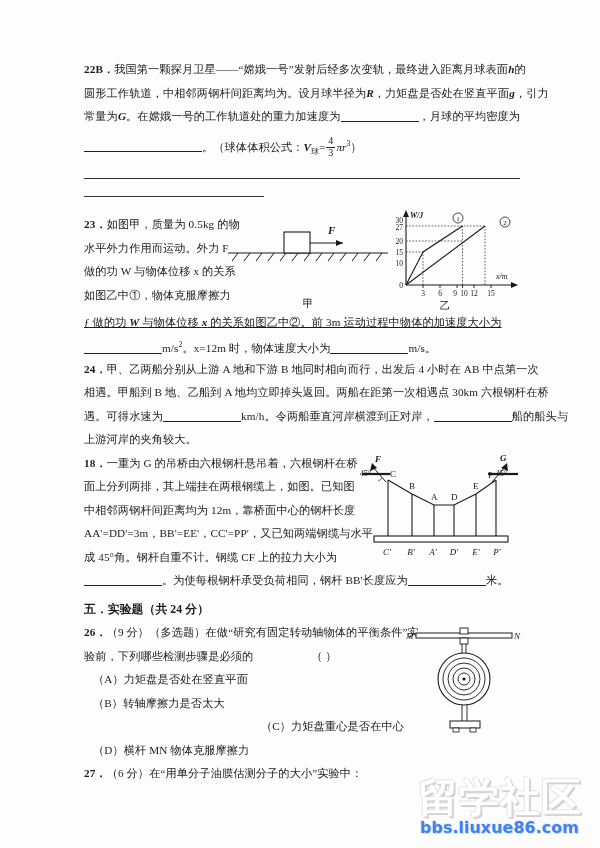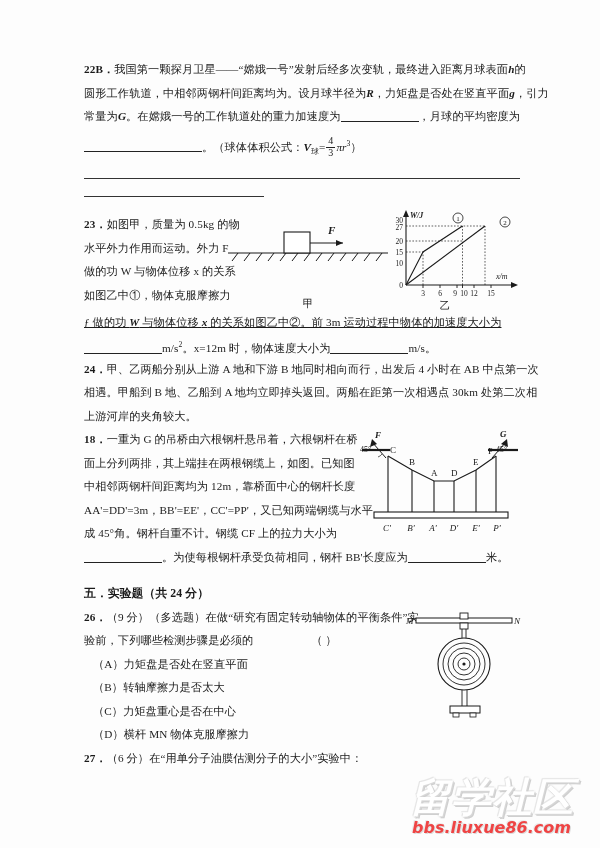--- a/index.html
+++ b/index.html
@@ -73,48 +73,47 @@
   .q25-text { width: 278px; }
   .fig-bridge { left: 276px; top: -4px; width: 160px; height: 118px; }
 
   .q26-wrap { position: relative; }
   .q26-text { width: 320px; }
   .fig-disc { left: 318px; top: 2px; width: 126px; height: 112px; }
 
   
   .watermark {
     position: absolute;
-    right: 24px;
+    right: 16px;
     bottom: 6px;
     width: 170px;
     height: 78px;
     pointer-events: none;
     user-select: none;
-    font-style: italic;
   }
   .wm-cn {
     position: absolute;
     left: 4px; top: 6px;
     font-size: 40px;
     font-weight: bold;
     color: #ffffff;
     letter-spacing: 1px;
     text-shadow:
        1px 1px 0 #d8d8d8,
        2px 2px 0 #cfcfcf,
       -1px -1px 0 #e6e6e6,
        0 0 2px #cccccc;
     font-family: "DejaVu Sans", sans-serif;
   }
   .wm-url {
     position: absolute;
     left: 6px; top: 54px;
     font-size: 16px;
     font-weight: bold;
-    color: #ef4444;
+    color: #3b82f6;
     text-shadow: 1px 1px 0 #dcdcdc, -1px -1px 0 #ebebeb;
     font-family: "DejaVu Sans", sans-serif;
   }
   svg text { font-family: "Liberation Serif", serif; }
 </style>
 </head>
 <body>
 
 <div class="page">
 
@@ -244,21 +243,24 @@
     <div class="line para" style="margin-top:4px;text-decoration:underline;">
       <span>ƒ 做的功 </span><span class="it b">W</span><span> 与物体位移 </span><span class="it b">x</span><span> 的关系如图乙中②。前 3m 运动过程中物体的加速度大小为</span>
     </div>
     <div class="line para" style="line-height:20px;">
       <span class="blank-m"></span><span>m/s</span><sup>2</sup><span>。x=12m 时，物体速度大小为</span><span class="blank-m"></span><span>m/s。</span>
     </div>
 
     <div class="line para">
       <span class="b">24．</span><span>甲、乙两船分别从上游 A 地和下游 B 地同时相向而行，出发后 4 小时在 AB 中点第一次</span>
     </div>
-    <div class="line para">相遇。甲船到 B 地、乙船到 A 地均立即掉头返回。两船在距第一次相遇点 30km 处第二次相</div>
+    <div class="line para">相遇。甲船到 B 地、乙船到 A 地均立即掉头返回。两船在距第一次相遇点 30km 六根钢杆在桥</div>
+    <div class="line para">
+      <span>遇。可得水速为</span><span class="blank-m"></span><span>km/h。令两船垂直河岸横渡到正对岸，</span><span class="blank-m"></span><span>船的船头与</span>
+    </div>
     <div class="line para">上游河岸的夹角较大。</div>
 
     <div class="q25-wrap">
       <div class="q25-text">
         <div class="line para">
           <span class="b">18．</span><span>一重为 G 的吊桥由六根钢杆悬吊着，六根钢杆在桥</span>
         </div>
         <div class="line para">面上分列两排，其上端挂在两根钢缆上，如图。已知图</div>
         <div class="line para">中相邻两钢杆间距离均为 12m，靠桥面中心的钢杆长度</div>
         <div class="line para">AA'=DD'=3m，BB'=EE'，CC'=PP'，又已知两端钢缆与水平</div>
@@ -314,33 +316,33 @@
             <text x="137" y="107">P'</text>
           </g>
         </svg>
       </div>
     </div>
 
     <div class="line para">
       <span class="blank-m"></span><span>。为使每根钢杆承受负荷相同，钢杆 BB'长度应为</span><span class="blank-m"></span><span>米。</span>
     </div>
 
-    <div class="line para b" style="margin-top:13px;font-size:11.8px;">五．实验题（共 24 分）</div>
+    <div class="line para b" style="margin-top:5px;font-size:11.8px;">五．实验题（共 24 分）</div>
 
     <div class="q26-wrap">
       <div class="q26-text">
         <div class="line para">
           <span class="b">26．</span><span>（9 分）（多选题）在做“研究有固定转动轴物体的平衡条件”实</span>
         </div>
         <div class="line para">
           <span>验前，下列哪些检测步骤是必须的</span><span style="display:inline-block;width:58px;"></span><span>（        ）</span>
         </div>
         <div class="line para" style="padding-left:9px;">（A）力矩盘是否处在竖直平面</div>
         <div class="line para" style="padding-left:9px;">（B）转轴摩擦力是否太大</div>
-        <div class="line para" style="padding-left:9px;">（C）力矩盘重心是否在中心</div>
+        <div class="line para" style="padding-left:9px;text-align:right;">（C）力矩盘重心是否在中心</div>
         <div class="line para" style="padding-left:9px;">（D）横杆 MN 物体克服摩擦力</div>
       </div>
 
       <div class="fig-block fig-disc">
         <svg width="126" height="112" viewBox="0 0 126 112">
 
           <rect x="14" y="10" width="96" height="5" fill="#ffffff" stroke="#1a1a1a" stroke-width="1"></rect>
           <text x="4" y="16" font-size="9" font-style="italic" fill="#1a1a1a">M</text>
           <text x="112" y="16" font-size="9" font-style="italic" fill="#1a1a1a">N</text>
 

